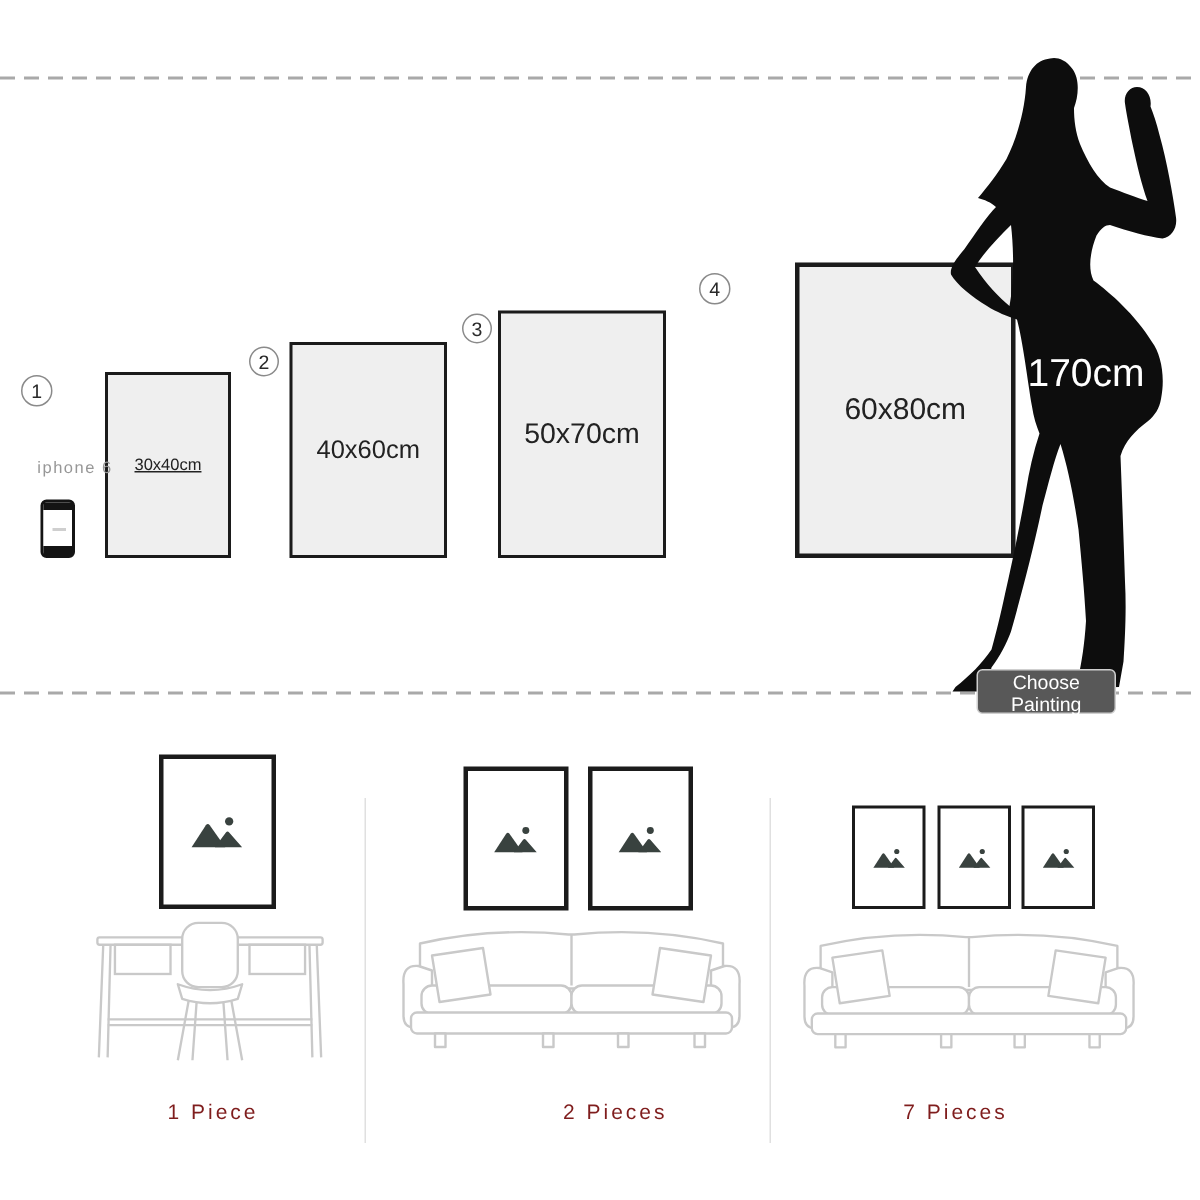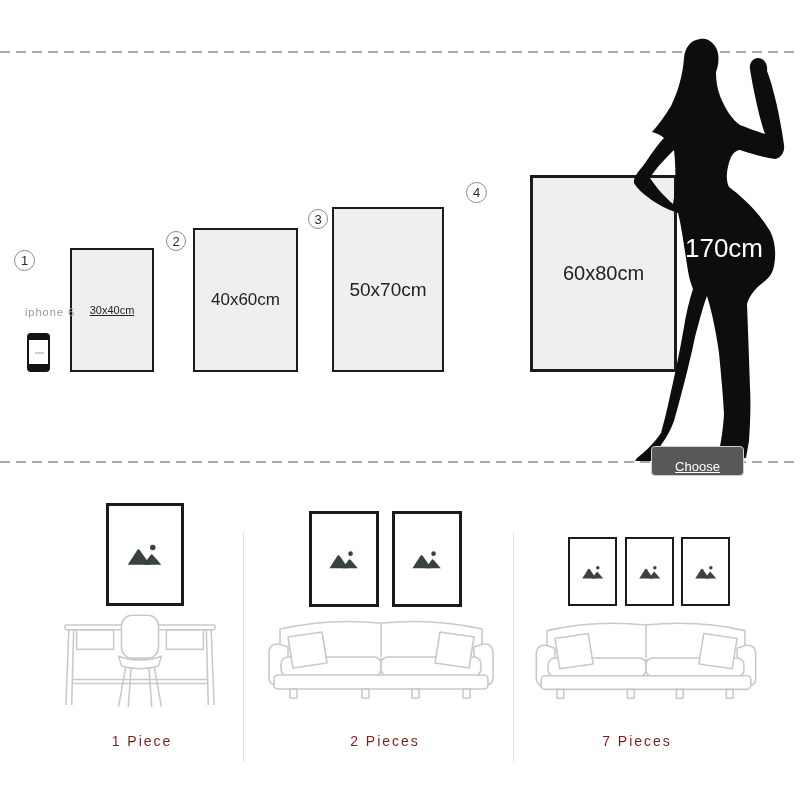--- a/index.html
+++ b/index.html
@@ -31,21 +31,21 @@
   .phone-screen::after{content:"";position:absolute;left:50%;top:50%;width:9px;height:2px;
       margin-left:-4px;background:#cfcfcf;}
   .phone-bottom{height:6px;background:#141414;flex:none;}
 
   .silhouette{position:absolute;left:628px;top:38px;width:164px;height:424px;}
   .height-label{position:absolute;left:680px;top:233px;width:88px;text-align:center;
       color:#fff;font-size:26px;}
 
   .choose-btn{position:absolute;left:651px;top:446px;width:93px;height:30px;
       background:#585858;color:#fff;border:1px solid #cfcfcf;border-radius:4px;
-      font-size:13px;font-family:"Liberation Sans",sans-serif;padding:12px;cursor:pointer;text-decoration:underline;}
+      font-size:13px;font-family:"Liberation Sans",sans-serif;padding:0;cursor:pointer;}
 
   .divider{position:absolute;top:532px;width:1px;height:230px;background:#e0e0e0;}
   .divider.d1{left:243px;} .divider.d2{left:513px;}
 
   .art-frame{position:absolute;background:#fff;border:3px solid #1b1b1b;box-sizing:border-box;
       display:flex;align-items:center;justify-content:center;}
   .art-frame.thin{border-width:2px;}
   .furniture{position:absolute;}
   .piece-label{position:absolute;top:733px;width:120px;text-align:center;font-size:14px;
       color:#7f1d1d;letter-spacing:2px;}
@@ -156,21 +156,21 @@
       <rect x="115" y="46" width="100" height="19" rx="7"></rect>
       <rect x="8" y="64" width="214" height="14" rx="4"></rect>
       <path d="M22 26 L56 21 L61 52 L27 57 Z"></path>
       <path d="M174 21 L208 26 L203 57 L169 52 Z"></path>
       <rect x="24" y="78" width="7" height="9"></rect>
         <rect x="96" y="78" width="7" height="9"></rect>
       <rect x="146" y="78" width="7" height="9"></rect>
         <rect x="197" y="78" width="7" height="9"></rect>
     </g>
   </svg>
-  <div class="piece-label" style="left:325px;">2 Pieces</div>
+  <div class="piece-label" style="left:325px;text-align:right;">2 Pieces</div>
 
   <div class="art-frame thin" style="left:568px;top:537px;width:49px;height:69px;">
     <svg width="24" height="14" viewBox="0 0 44 26">
       <path d="M2 25 L13 8 Q14.5 6 16 8 L28 25 Z" fill="#39423f"></path>
       <path d="M20 25 L28.5 13.5 Q29.8 12 31 13.5 L41 25 Z" fill="#39423f"></path>
       <circle cx="31" cy="5" r="3.2" fill="#39423f"></circle>
     </svg>
   </div>
   <div class="art-frame thin" style="left:625px;top:537px;width:49px;height:69px;">
     <svg width="24" height="14" viewBox="0 0 44 26">

